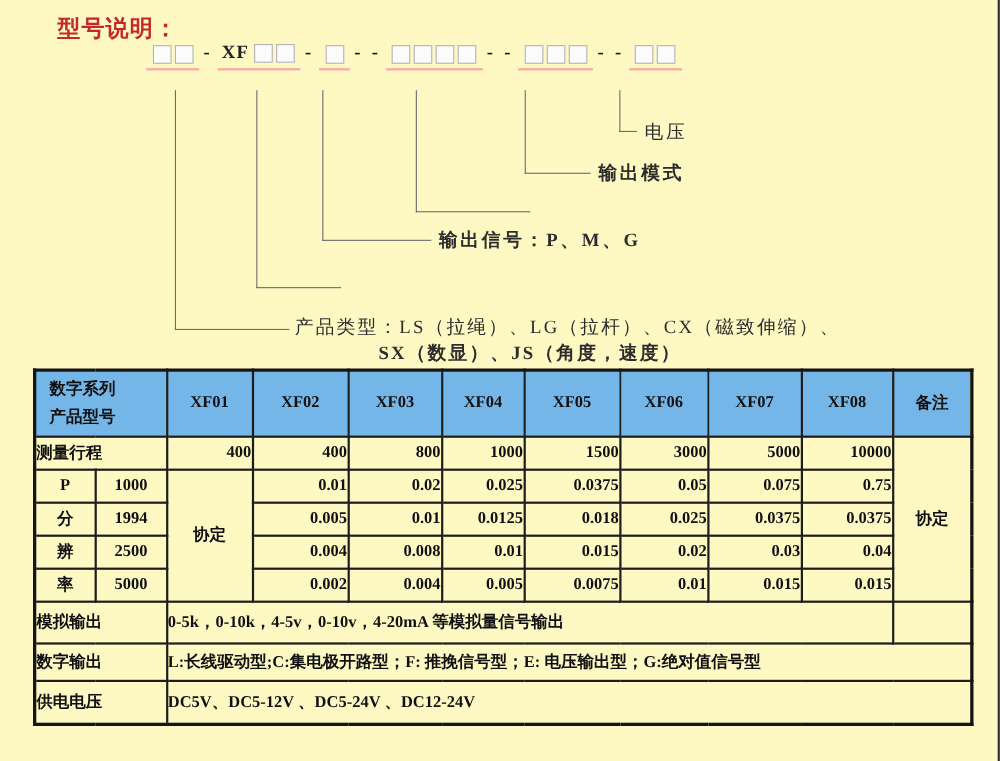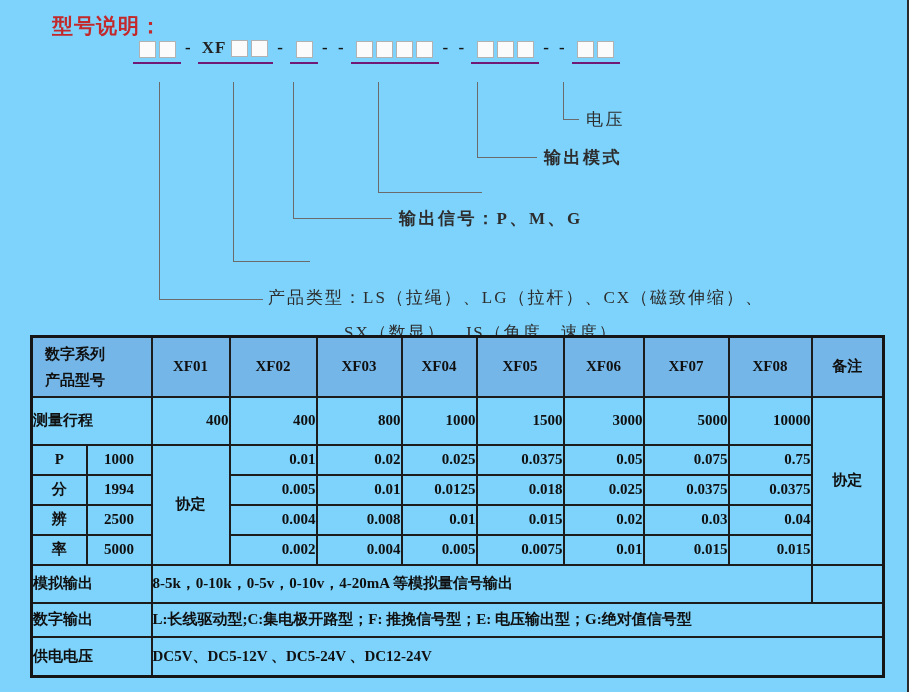--- a/index.html
+++ b/index.html
@@ -1,32 +1,32 @@
 <!DOCTYPE html>
 <html><head>
 <meta charset="utf-8">
 <style>
   html,body { margin:0; padding:0; }
   body {
     width:909px; height:692px; background:#ffffff;
     font-family:"Liberation Serif", serif;
     -webkit-font-smoothing:antialiased;
   }
-  #page { position:relative; width:909px; height:692px; background:#7dd3fc; overflow:hidden; }
+  #page { position:relative; width:909px; height:692px; background:#fef9c3; overflow:hidden; }
 
   
   .doc-title {
     position:absolute; left:52px; top:12px;
     font-family:"Liberation Sans", sans-serif;
     font-size:21px; font-weight:bold; color:#c3282a; letter-spacing:1px;
   }
 
   
   #format-row { position:absolute; left:133px; top:36px; display:flex; align-items:flex-end; }
-  .fmt-group { display:flex; align-items:center; border-bottom:2px solid #701a75; padding:2px 4px 4px 4px; }
+  .fmt-group { display:flex; align-items:center; border-bottom:2px solid #fca5a5; padding:2px 4px 4px 4px; }
   .fmt-box { display:inline-block; width:15px; height:15px; border:1px solid #b2b2b2; background:#fbfbfb; margin:0 1.5px; }
   .fmt-prefix { font-weight:bold; font-size:17px; color:#222; margin-right:3px; letter-spacing:1px; }
   .fmt-sep { font-weight:bold; font-size:17px; color:#151515; margin:0 4px; letter-spacing:3px; padding-bottom:6px; white-space:pre; }
 
   
   .callout { position:absolute; border-left:1px solid #6b6b6b; border-bottom:1px solid #6b6b6b; }
   #co-voltage        { left:563px; top:82px; width:15px;  height:37px; }
   #co-output-mode    { left:477px; top:82px; width:59px;  height:75px; }
   #co-max-range      { left:378px; top:82px; width:103px; height:110px; }
   #co-output-signal  { left:293px; top:82px; width:98px;  height:136px; }
@@ -36,21 +36,21 @@
   .co-label {
     position:absolute; font-size:17px; color:#2d2d2d;
     letter-spacing:2.5px; white-space:nowrap;
   }
   #lbl-voltage       { left:586px; top:108px; }
   #lbl-output-mode   { left:544px; top:146px;font-weight:bold; }
   #lbl-max-range     { left:489px; top:181px; }
   #lbl-output-signal { left:399px; top:207px;font-weight:bold; }
   #lbl-serial        { left:317px; top:249px; letter-spacing:2px; }
   #lbl-product-type  { left:268px; top:286px; letter-spacing:2px; }
-  #lbl-product-type .line2 { padding-left:76px; margin-top:12px; }
+  #lbl-product-type .line2 { padding-left:76px; margin-top:0px;font-weight:bold; }
 
   
   #spec-table {
     position:absolute; left:30px; top:335px;
     border-collapse:collapse; table-layout:fixed;
     width:852px;
     font-size:15px; font-weight:bold; color:#101010;
     border:3px solid #151515;
   }
   #spec-table td { border:2px solid #1c1c1c; padding:0; overflow:hidden; }
@@ -147,21 +147,21 @@
       <td>XF02</td>
       <td>XF03</td>
       <td>XF04</td>
       <td>XF05</td>
       <td>XF06</td>
       <td>XF07</td>
       <td>XF08</td>
       <td>备注</td>
     </tr>
 
-    <tr style="height:48px">
+    <tr style="height:30px">
       <td colspan="2" class="lbl">测量行程</td>
       <td class="num">400</td>
       <td class="num">400</td>
       <td class="num">800</td>
       <td class="num">1000</td>
       <td class="num">1500</td>
       <td class="num">3000</td>
       <td class="num">5000</td>
       <td class="num">10000</td>
       <td rowspan="5" class="ctr">协定</td>
@@ -211,21 +211,21 @@
       <td class="num">0.004</td>
       <td class="num">0.005</td>
       <td class="num">0.0075</td>
       <td class="num">0.01</td>
       <td class="num">0.015</td>
       <td class="num">0.015</td>
     </tr>
 
     <tr style="height:38px">
       <td colspan="2" class="lbl">模拟输出</td>
-      <td colspan="8" class="valw">8-5k，0-10k，0-5v，0-10v，4-20mA 等模拟量信号输出</td>
+      <td colspan="8" class="valw">0-5k，0-10k，4-5v，0-10v，4-20mA 等模拟量信号输出</td>
       <td></td>
     </tr>
 
     <tr style="height:34px">
       <td colspan="2" class="lbl">数字输出</td>
       <td colspan="9" class="valw">L:长线驱动型;C:集电极开路型；F: 推挽信号型；E: 电压输出型；G:绝对值信号型</td>
     </tr>
 
     <tr style="height:40px">
       <td colspan="2" class="lbl">供电电压</td>

